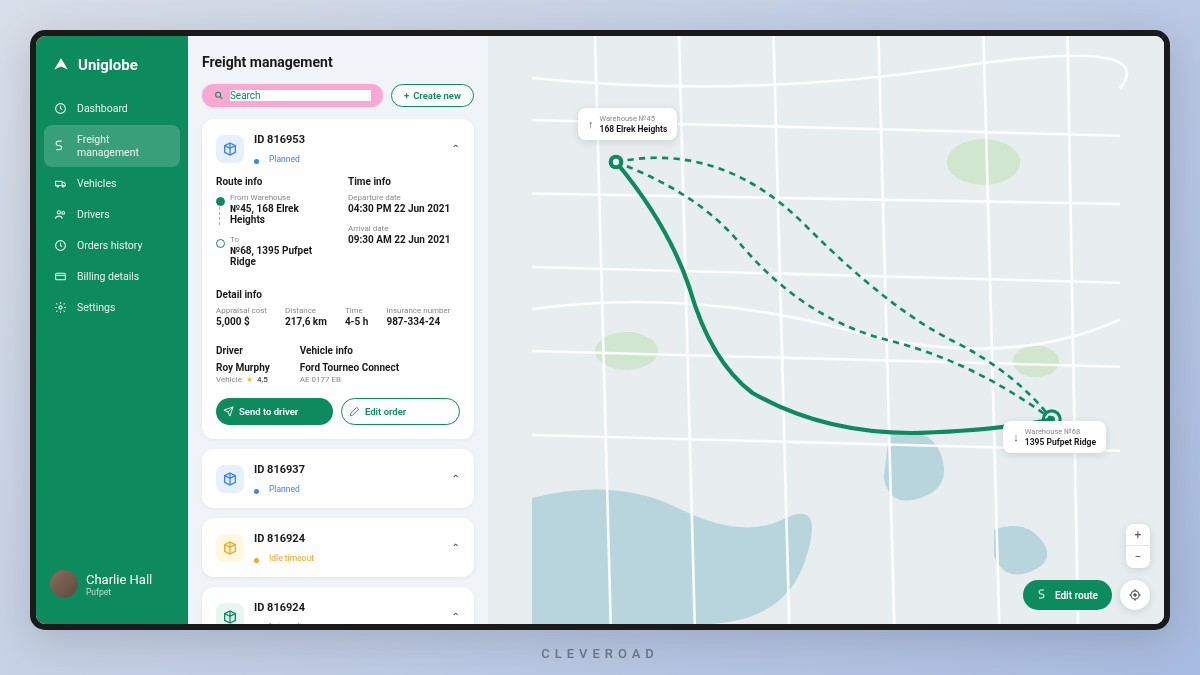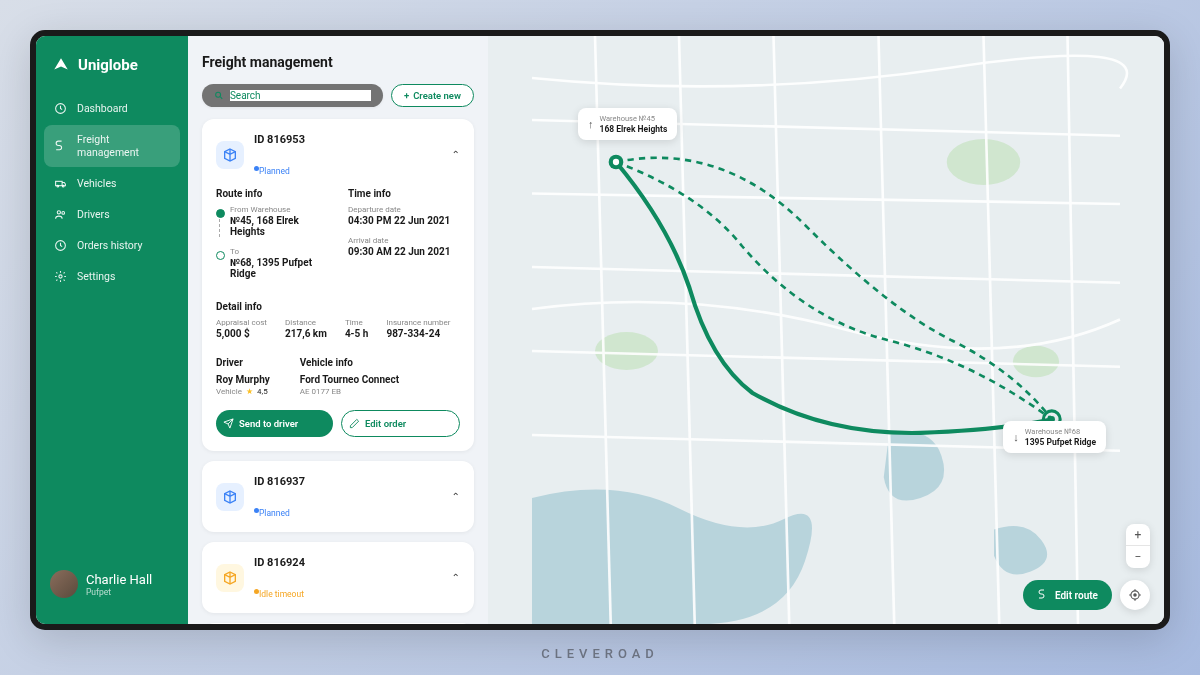--- a/index.html
+++ b/index.html
@@ -12,35 +12,35 @@
 .nav-item{display:flex;align-items:center;gap:10px;padding:8px 10px;border-radius:8px;font-size:10.5px;cursor:pointer;color:rgba(255,255,255,.9)}
 .nav-item.active{background:rgba(255,255,255,.18)}
 .nav-item svg{width:13px;height:13px;flex-shrink:0}
 .user{margin-top:auto;display:flex;align-items:center;gap:8px;padding:10px 14px}
 .avatar{width:28px;height:28px;border-radius:50%;background:linear-gradient(135deg,#8a6d5c,#5a4a3c);flex-shrink:0}
 .user-name{font-size:13px;font-weight:400}
 .user-role{font-size:8.5px;opacity:.7}
 .content{width:300px;background:#f0f3f7;padding:18px 14px;overflow-y:auto}
 .page-title{font-size:14px;font-weight:700;color:#1a1a1a;margin-bottom:14px}
 .top-row{display:flex;gap:8px;margin-bottom:12px}
-.search{flex:1;background:#737373;border-radius:18px;padding:6px 12px;display:flex;align-items:center;gap:6px;font-size:10px;box-shadow:0 1px 3px rgba(0,0,0,.06)}
+.search{flex:1;background:#f9a8d4;border-radius:18px;padding:6px 12px;display:flex;align-items:center;gap:6px;font-size:10px;box-shadow:0 1px 3px rgba(0,0,0,.06)}
 .search svg{width:11px;height:11px;color:#0e8a5f}
 .search input{border:none;outline:none;font-size:10px;width:100%;color:#0e8a5f}
 .search input::placeholder{color:#0e8a5f}
 .create-btn{background:#fff;border:1.5px solid #0e8a5f;color:#0e8a5f;border-radius:18px;padding:5px 12px;font-size:9.5px;font-weight:600;display:flex;align-items:center;gap:4px;cursor:pointer}
 .card{background:#fff;border-radius:12px;padding:14px;margin-bottom:10px;box-shadow:0 1px 4px rgba(0,0,0,.06)}
 .card-head{display:flex;align-items:center;gap:10px}
 .ic-box{width:28px;height:28px;border-radius:8px;display:flex;align-items:center;justify-content:center;flex-shrink:0}
 .ic-box svg{width:16px;height:16px}
 .ic-blue{background:#e6f0ff;color:#3b82f6}
 .ic-yellow{background:#fff7e0;color:#f5a623}
 .ic-green{background:#e6f7ef;color:#0e8a5f}
 .card-head-txt{flex:1}
 .card-id{font-size:11px;font-weight:700;color:#1a1a1a}
-.card-status{font-size:8.5px;display:flex;align-items:flex-start;gap:0;margin-top:20px}
+.card-status{font-size:8.5px;display:flex;align-items:flex-end;gap:10px;margin-top:8px}
 .dot{width:5px;height:5px;border-radius:50%}
 .st-planned{color:#3b82f6}.st-planned .dot{background:#3b82f6}
 .st-idle{color:#f5a623}.st-idle .dot{background:#f5a623}
 .st-transit{color:#0e8a5f}.st-transit .dot{background:#0e8a5f}
 .chev{color:#333;cursor:pointer;font-size:10px}
 .section-label{font-size:10px;font-weight:700;color:#1a1a1a;margin:12px 0 6px}
 .route-row{display:flex;gap:20px}
 .route-col{flex:1}
 .route-item{position:relative;padding-left:14px;margin-bottom:10px}
 .route-item::before{content:'';position:absolute;left:0;top:4px;width:7px;height:7px;border-radius:50%;border:1.5px solid #0e8a5f;background:#fff}
@@ -117,20 +117,27 @@
         </div>
       <div class="nav-item">
           <svg viewBox="0 0 24 24" fill="none" stroke="currentColor" stroke-width="2">
             <circle cx="12" cy="12" r="9"></circle>
             <path d="M12 7v5l3 2"></path>
           </svg>
           <span>Orders history</span>
         </div>
       <div class="nav-item">
           <svg viewBox="0 0 24 24" fill="none" stroke="currentColor" stroke-width="2">
+            <rect x="3" y="6" width="18" height="12" rx="2"></rect>
+            <path d="M3 10h18"></path>
+          </svg>
+          <span>Billing details</span>
+        </div>
+      <div class="nav-item">
+          <svg viewBox="0 0 24 24" fill="none" stroke="currentColor" stroke-width="2">
             <circle cx="12" cy="12" r="3"></circle>
             <path d="M12 2v3M12 19v3M4.2 4.2l2.1 2.1M17.7 17.7l2.1 2.1M2 12h3M19 12h3M4.2 19.8l2.1-2.1M17.7 6.3l2.1-2.1"></path>
           </svg>
           <span>Settings</span>
         </div>
     </div>
     <div class="user">
       <div class="avatar"></div>
       <div>
         <div class="user-name">Charlie Hall</div>

